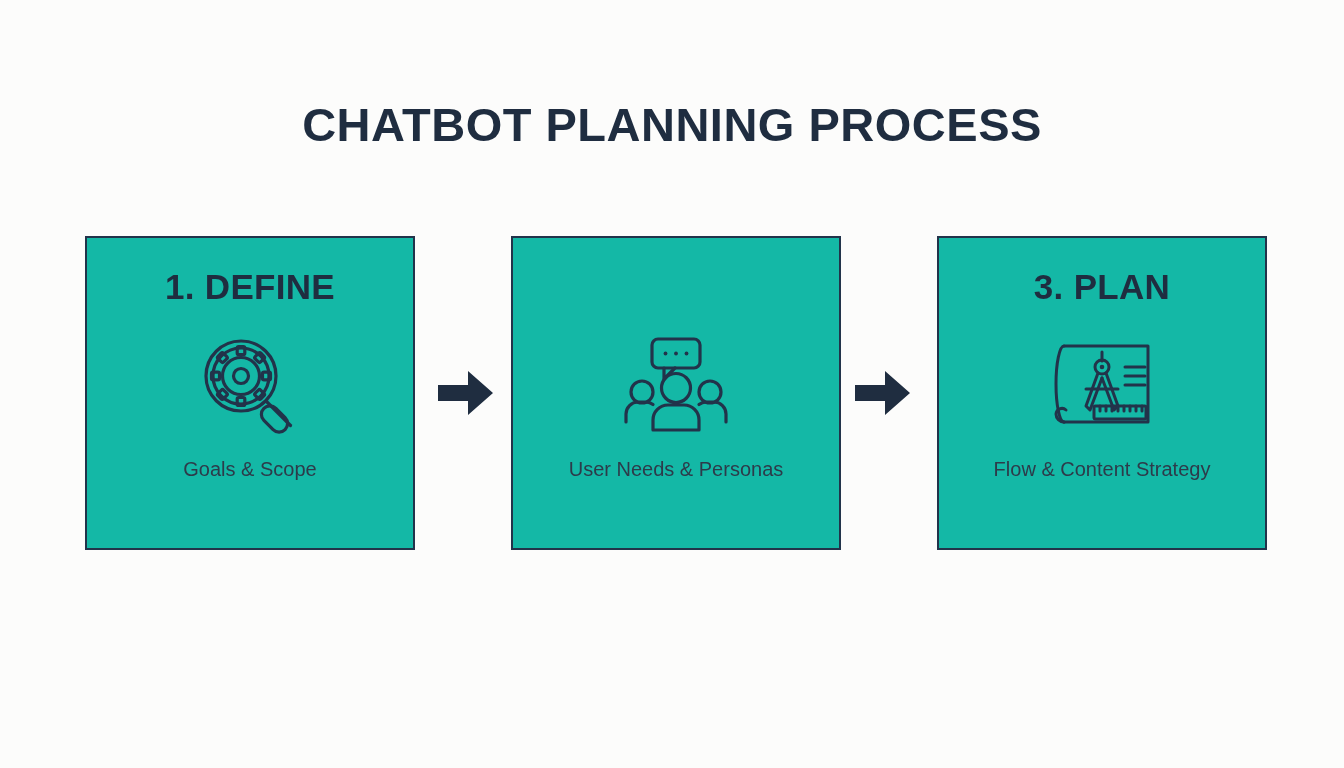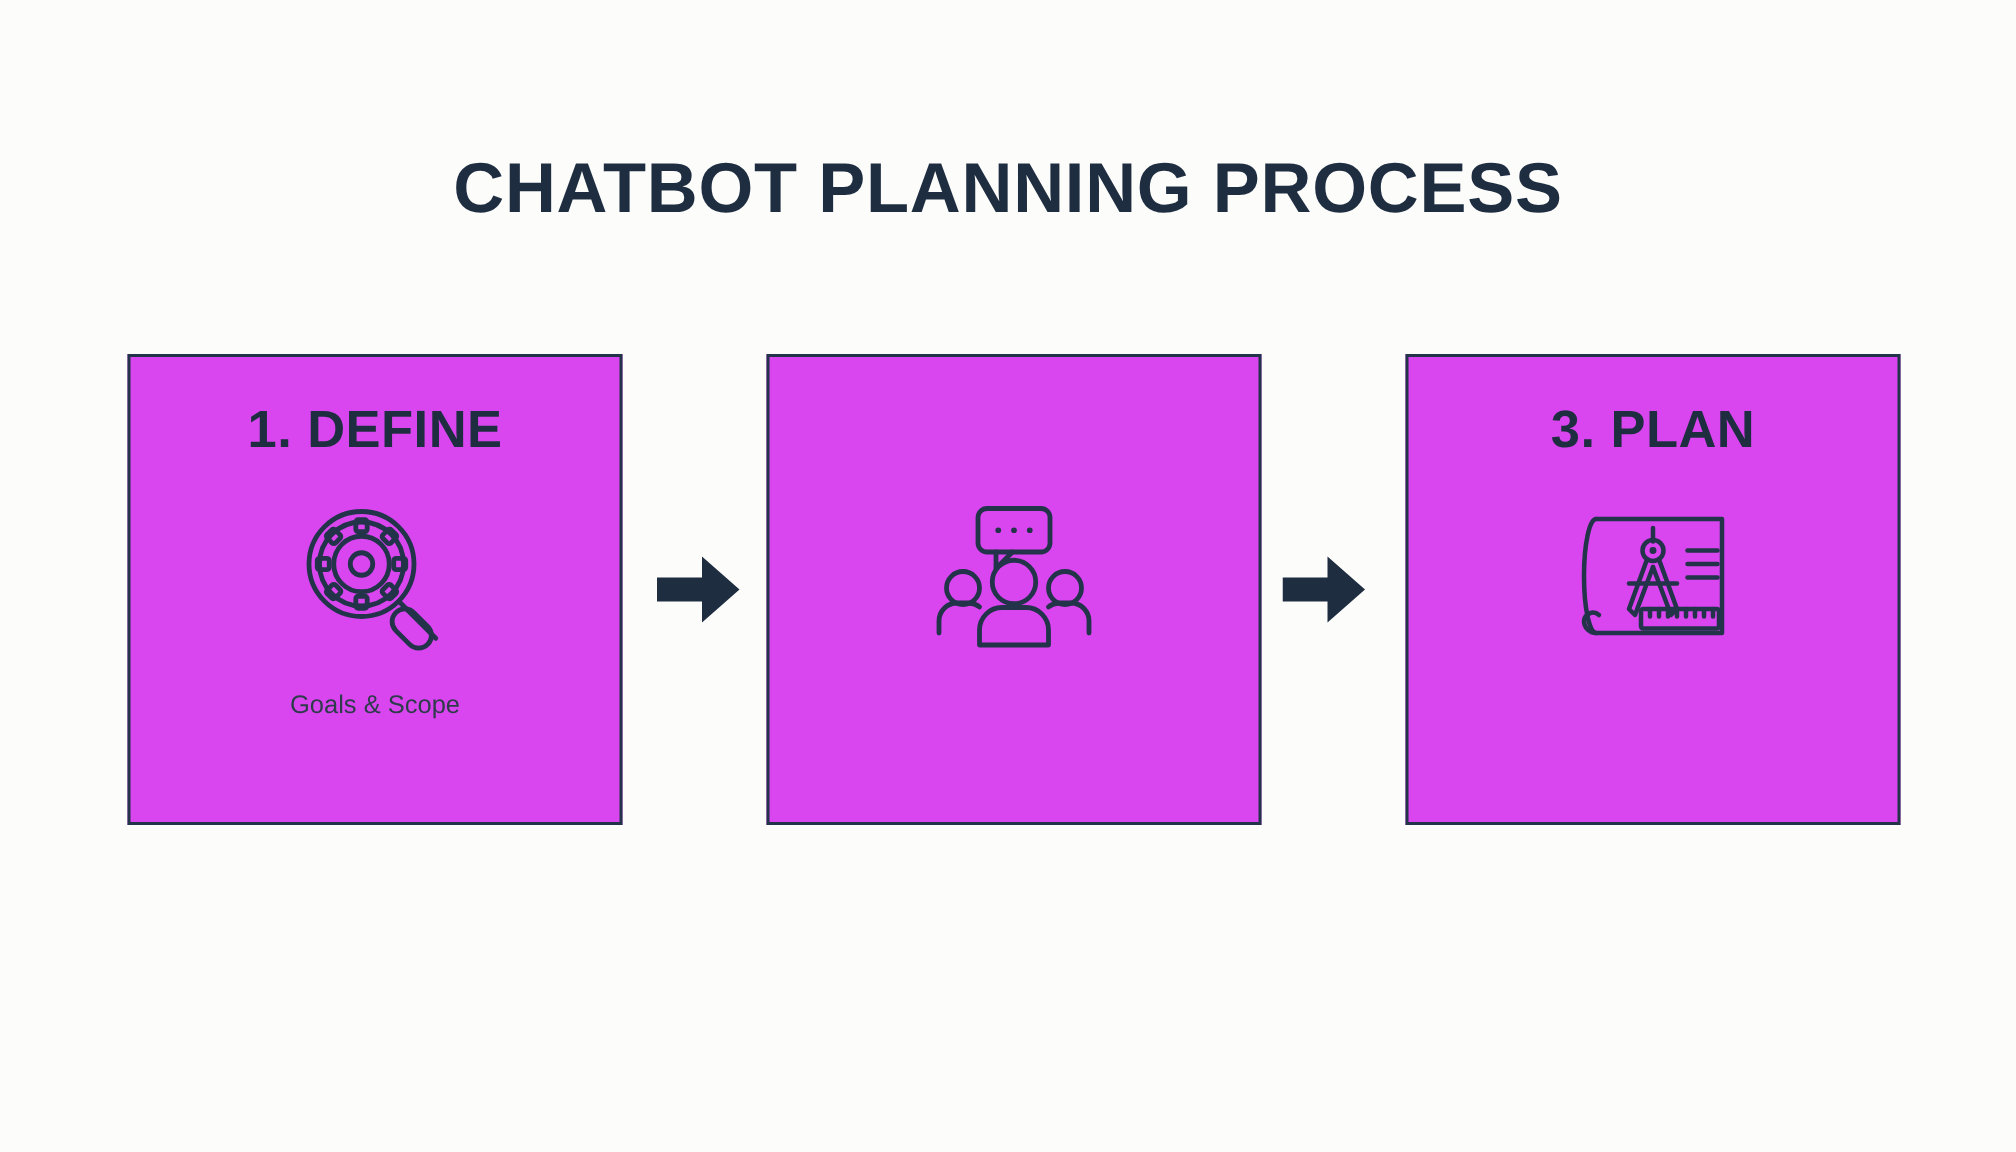--- a/index.html
+++ b/index.html
@@ -43,21 +43,21 @@
     width: 1344px;
     height: 314px;
   }
 
   .card {
     position: absolute;
     top: 0;
     width: 330px;
     height: 314px;
     border: 2px solid #22334a;
-    background: #d946ef;
+    background: #14b8a6;
     box-sizing: border-box;
   }
   .card-1 { left: 85px; }
   .card-2 { left: 511px; }
   .card-3 { left: 925px; margin-left: 12px; }
 
   .card-head {
     position: absolute;
     left: 0;
     top: 28px;
@@ -80,21 +80,21 @@
     height: 102px;
   }
   .card-icon svg { display: block; }
 
   .card-caption {
     position: absolute;
     left: 8px;
     right: 8px;
     top: 218px;
     text-align: center;
-    font-size: 17px;
+    font-size: 20px;
     color: #2d3b4a;
     line-height: 27px;
   }
 
   
   .arrow {
     position: absolute;
     top: 370px;
     width: 56px;
     height: 46px;
@@ -154,20 +154,21 @@
           <circle cx="22" cy="58" r="11"></circle>
           <path d="M6 88 v-8 a12 12 0 0 1 12 -12 h8 a12 12 0 0 1 7 2.6"></path>
 
           <circle cx="90" cy="58" r="11"></circle>
           <path d="M106 88 v-8 a12 12 0 0 0 -12 -12 h-8 a12 12 0 0 0 -7 2.6"></path>
 
           <circle cx="56" cy="54" r="14.5"></circle>
           <path d="M33 96 v-10 a15 15 0 0 1 15 -15 h16 a15 15 0 0 1 15 15 v10 z"></path>
         </svg>
       </div>
+      <div class="card-caption">User Needs &amp; Personas</div>
     </div>
 
     <div class="card card-3">
       <div class="card-head">3. PLAN</div>
       <div class="card-icon">
         <svg viewBox="0 0 112 102" width="112" height="102" fill="none" stroke="#22334a" stroke-width="3" stroke-linecap="round" stroke-linejoin="round">
 
           <path d="M18 12 H102 V88 H18"></path>
 
           <path d="M18 12 a8 38 0 0 0 0 76"></path>
@@ -181,20 +182,21 @@
           <path d="M40 55 H72"></path>
 
           <path d="M79 33 H99"></path>
           <path d="M79 42 H99"></path>
           <path d="M79 51 H99"></path>
 
           <rect x="48" y="72" width="52" height="13" rx="1.5"></rect>
           <path d="M54 72 v5 M60 72 v5 M66 72 v5 M72 72 v5 M78 72 v5 M84 72 v5 M90 72 v5 M96 72 v5"></path>
         </svg>
       </div>
+      <div class="card-caption">Flow &amp; Content Strategy</div>
     </div>
 
   </div>
 
   <div class="arrow arrow-1">
     <svg viewBox="0 0 56 46" width="56" height="46">
       <path d="M0 15 H30 V1 L55 23 L30 45 V31 H0 Z" fill="#1f2d40"></path>
     </svg>
   </div>
 

